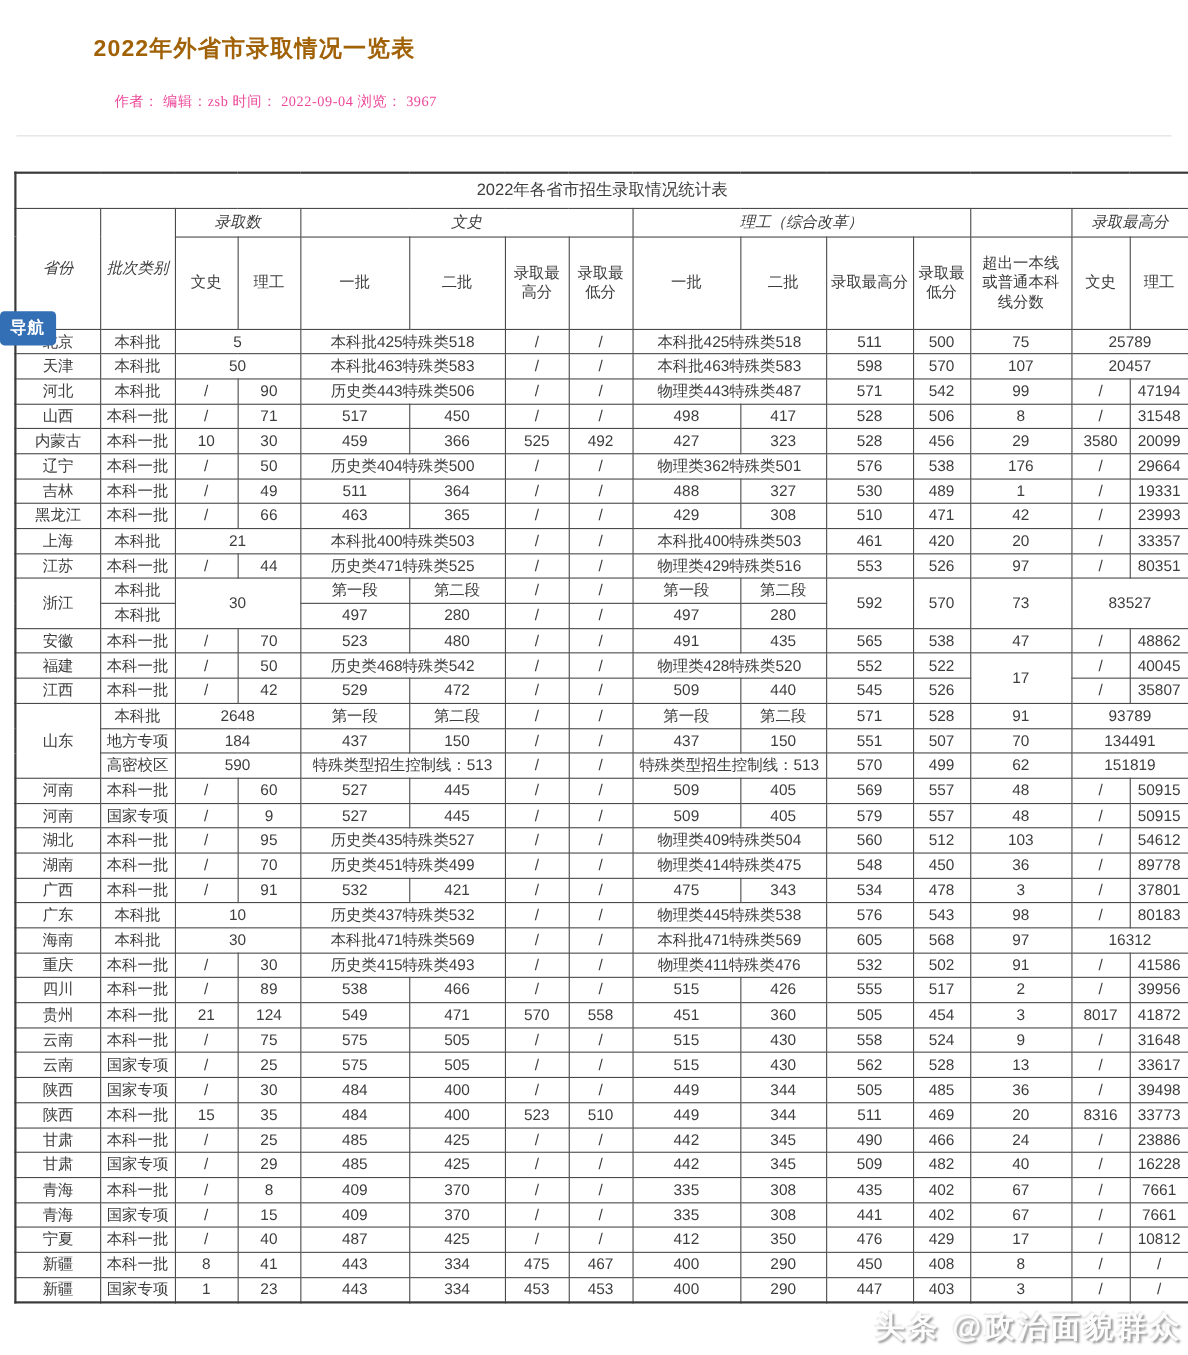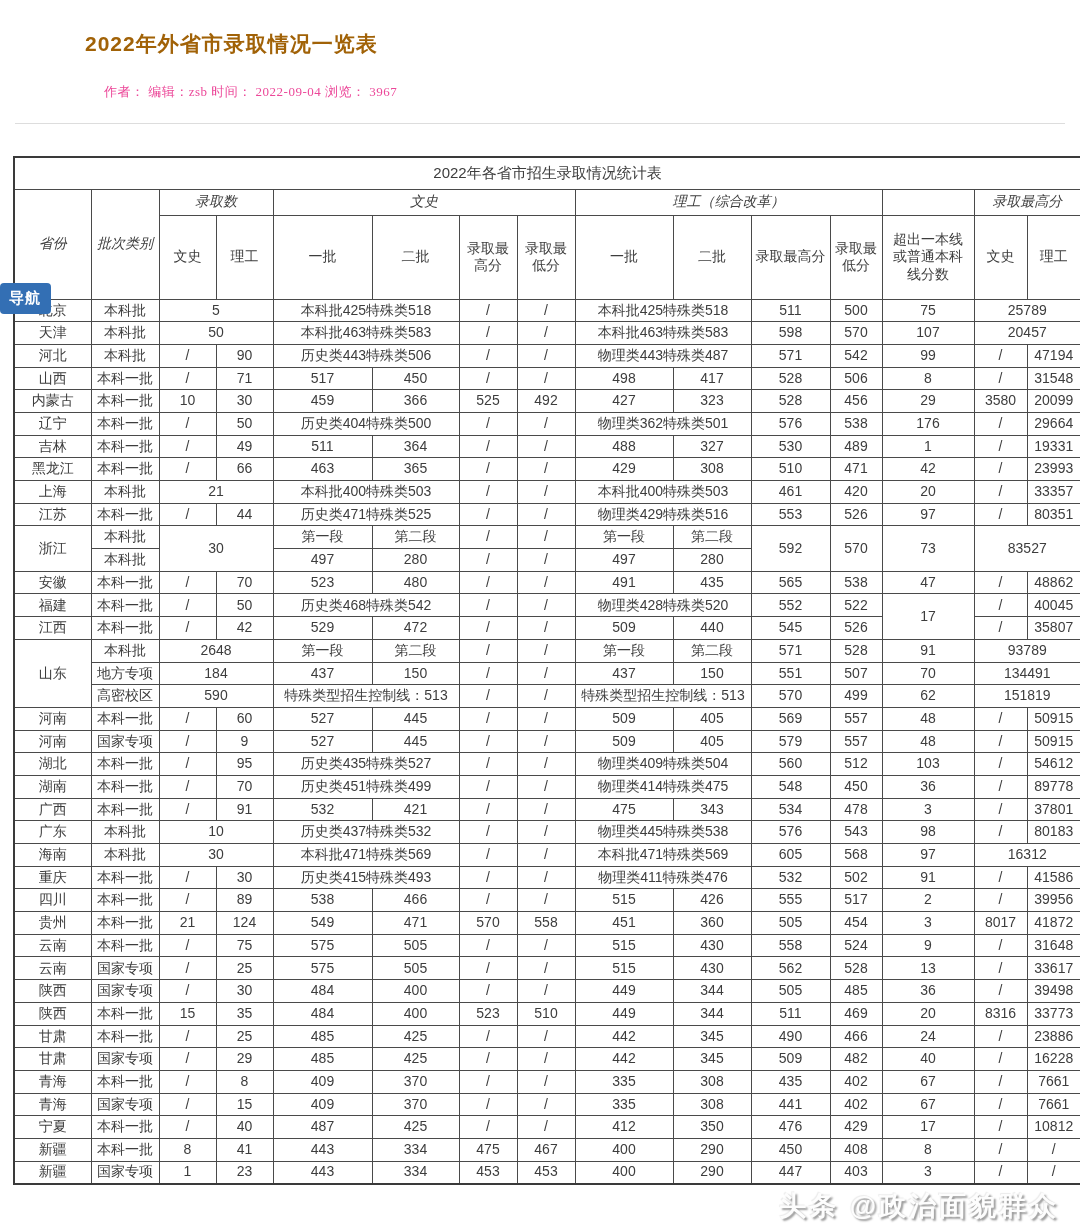--- a/index.html
+++ b/index.html
@@ -67,21 +67,21 @@
     font-weight: bold;
     padding: 6px 10px 6px 9px;
     border-radius: 4px;
     letter-spacing: 1px;
     z-index: 5;
     cursor: pointer;
     margin-top: 30px;
   }
   .watermark {
     position: absolute;
-    right: 21px;
+    right: 5px;
     bottom: 8px;
     font-size: 27px;
     font-weight: bold;
     letter-spacing: 3px;
     color: #fdfdfd;
     text-shadow: 2px 2px 2px #9a9a9a, -1px -1px 1px #ececec;
   }
 </style>
 </head>
 <body>

